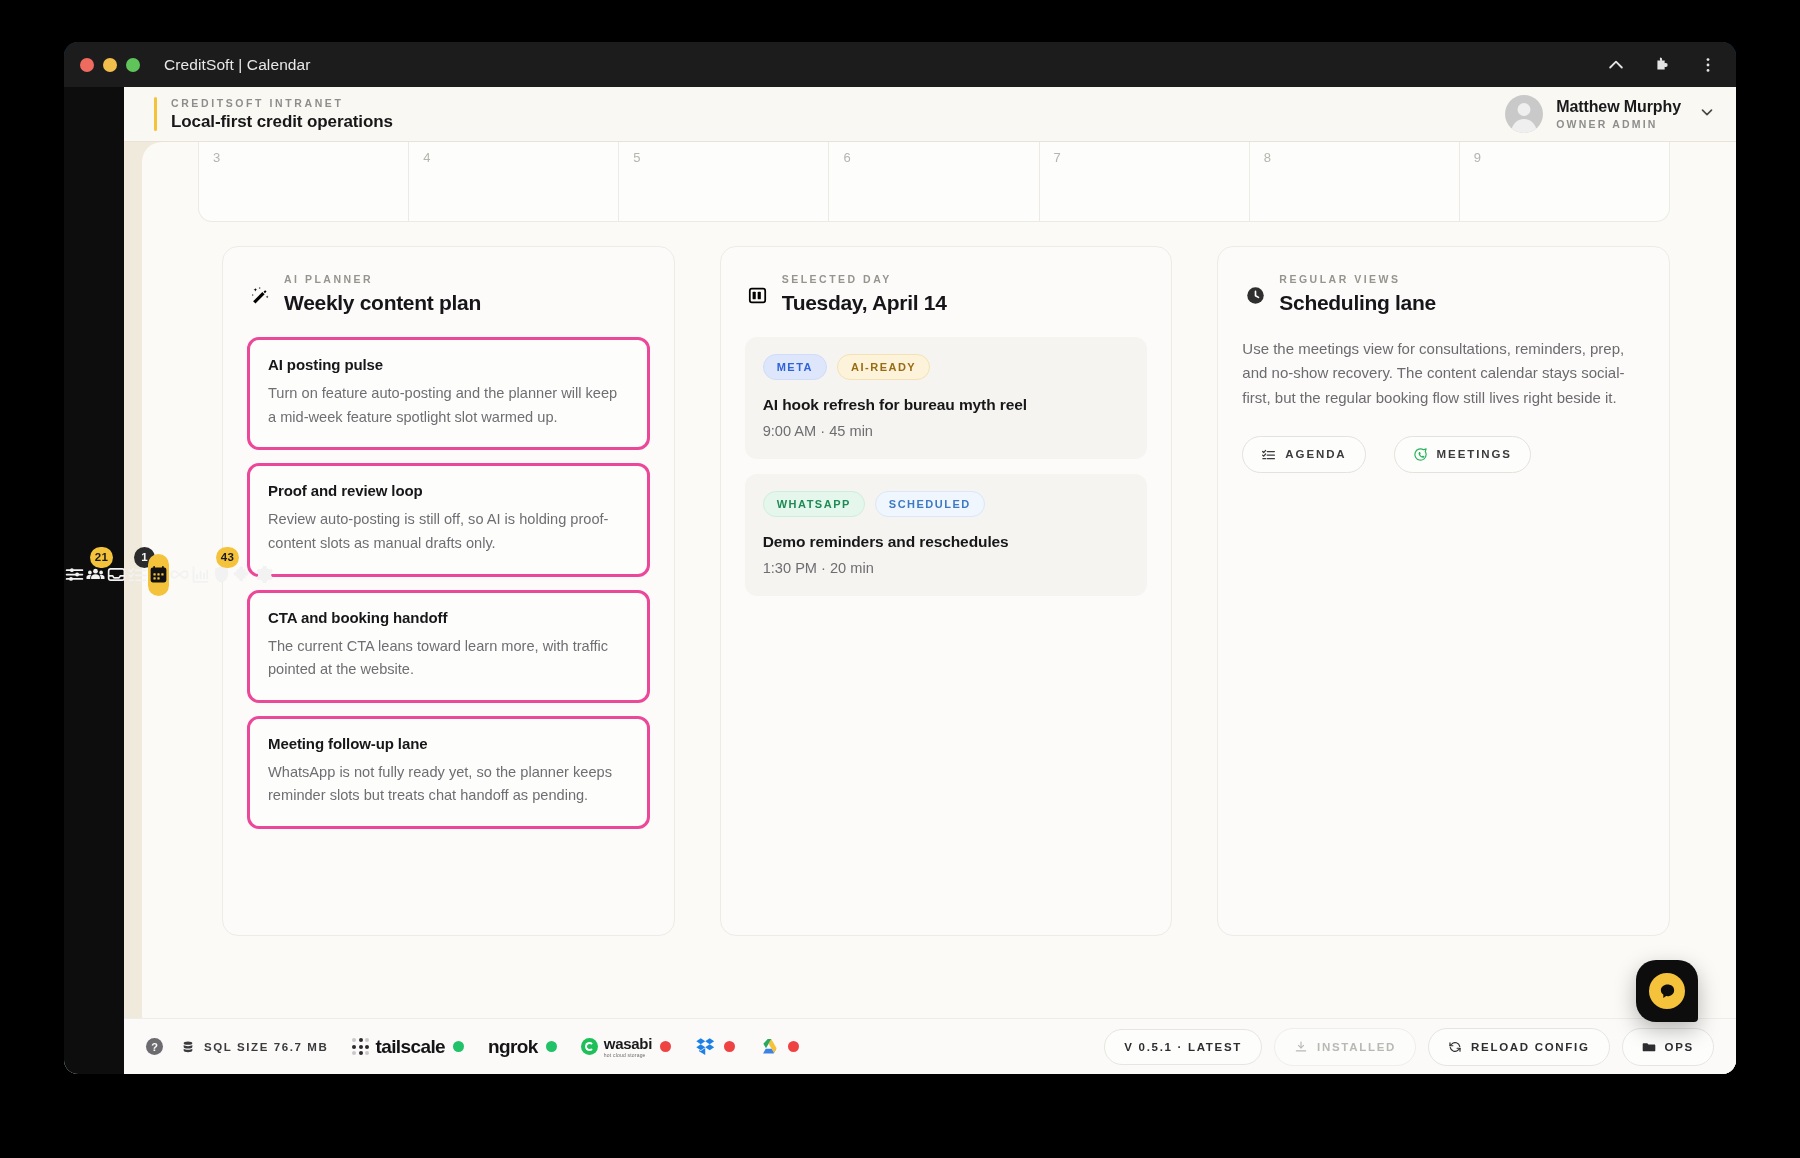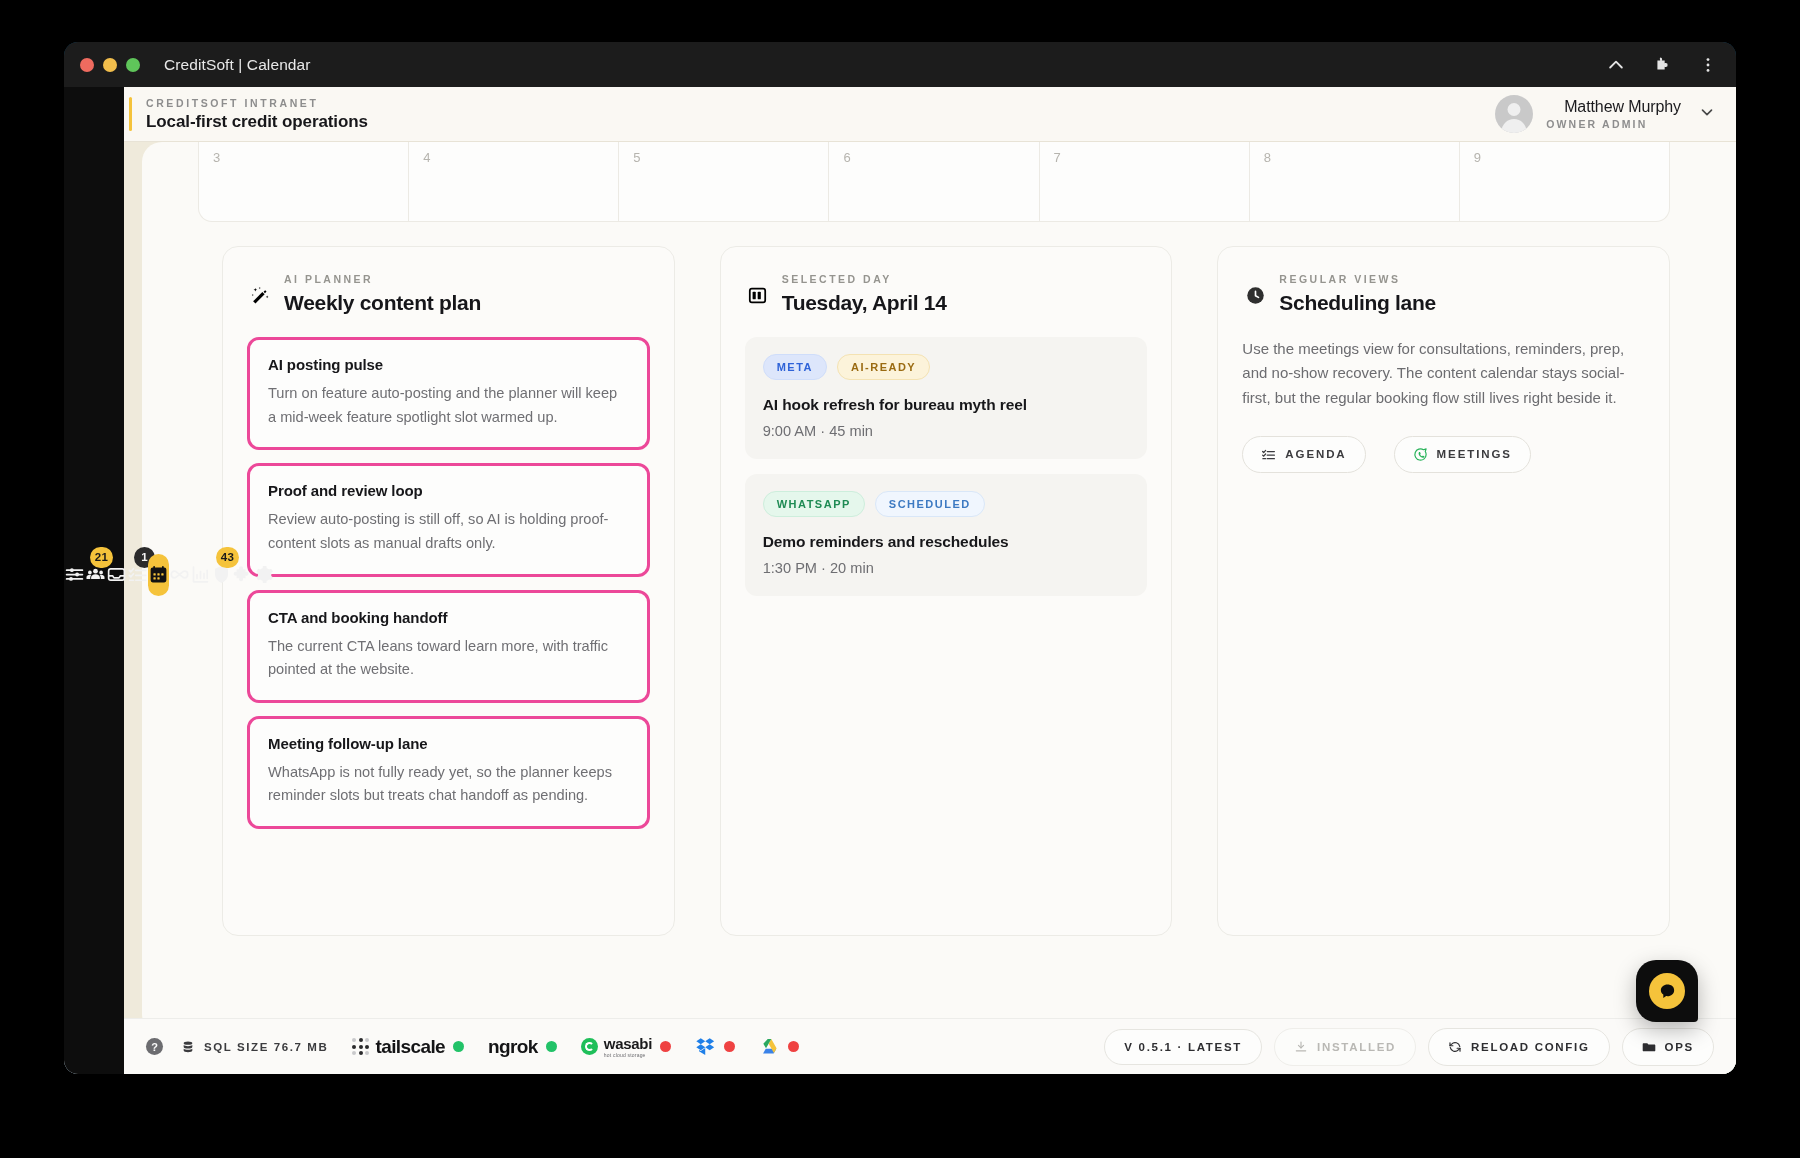--- a/index.html
+++ b/index.html
@@ -92,21 +92,21 @@
     background: #efeadb;
     position: relative;
     min-width: 0;
   }
 
   
   #header {
     height: 55px; flex: 0 0 55px;
     background: #faf8f3;
     display: flex; align-items: center;
-    padding-left: 5px; padding-right: 20px;
+    padding-left: 30px; padding-right: 20px;
     border-bottom: 1px solid #e8e3d6;
   }
   #header-bar { width: 3px; height: 34px; background:#f5c33b; border-radius:2px; }
   #header-text { margin-left: 14px; }
   #kicker {
     font-size: 10.5px; font-weight: 700; letter-spacing: 2.6px;
     color: #8a8madj; color: #8d8d8d; text-transform: uppercase;
   }
   #h-title {
     font-size: 17px; font-weight: 700; color: #17171a;
@@ -122,21 +122,21 @@
   #avatar::before {
     content:""; position:absolute; left:50%; top:8px;
     width:13px; height:13px; border-radius:50%;
     background:#efefef; transform:translateX(-50%);
   }
   #avatar::after {
     content:""; position:absolute; left:50%; top:24px;
     width:25px; height:22px; border-radius:13px 13px 0 0;
     background:#efefef; transform:translateX(-50%);
   }
-  #uname { font-size: 16px; font-weight: 400; color:#1a1a1d; letter-spacing:-.1px;margin-left:18px; }
+  #uname { font-size: 16px; font-weight: 700; color:#1a1a1d; letter-spacing:-.1px; }
   #urole { font-size: 10.5px; font-weight: 600; letter-spacing: 2.2px; color:#8d8d8d; margin-top:2px; }
   #user-chev { width:18px; height:18px; color:#4a4a4a; margin-left:4px; }
 
   
   #content {
     flex: 1 1 auto;
     position: relative;
     overflow: hidden;
     background: #efeadb;
     padding-left: 18px;

